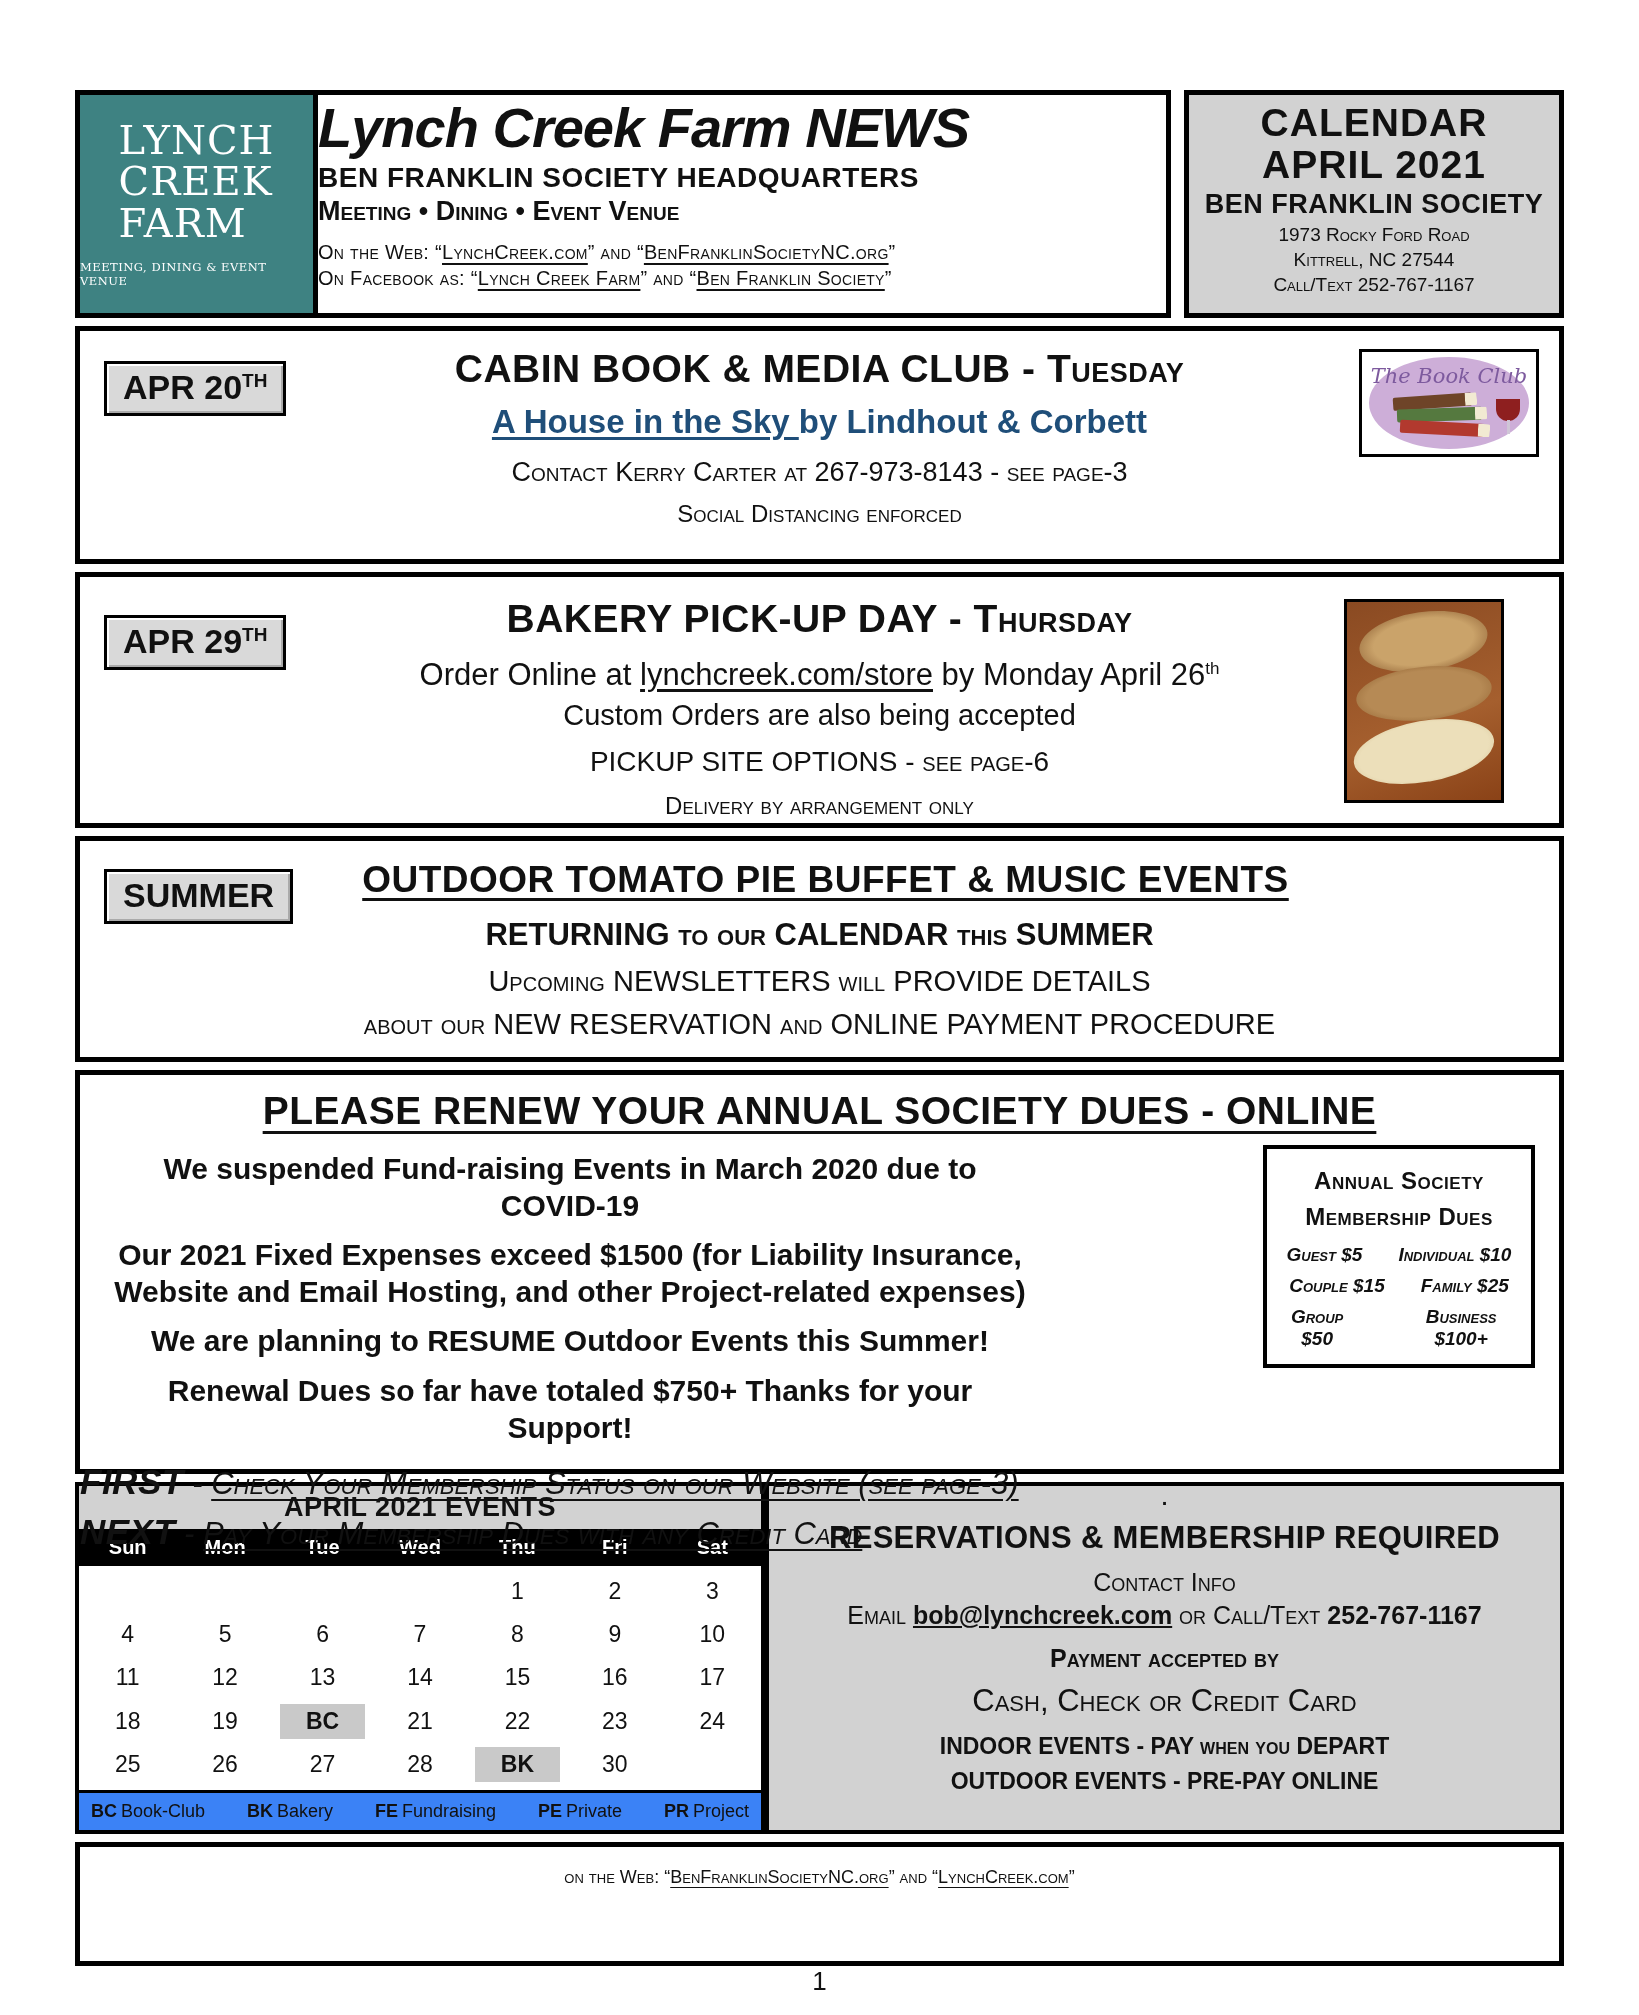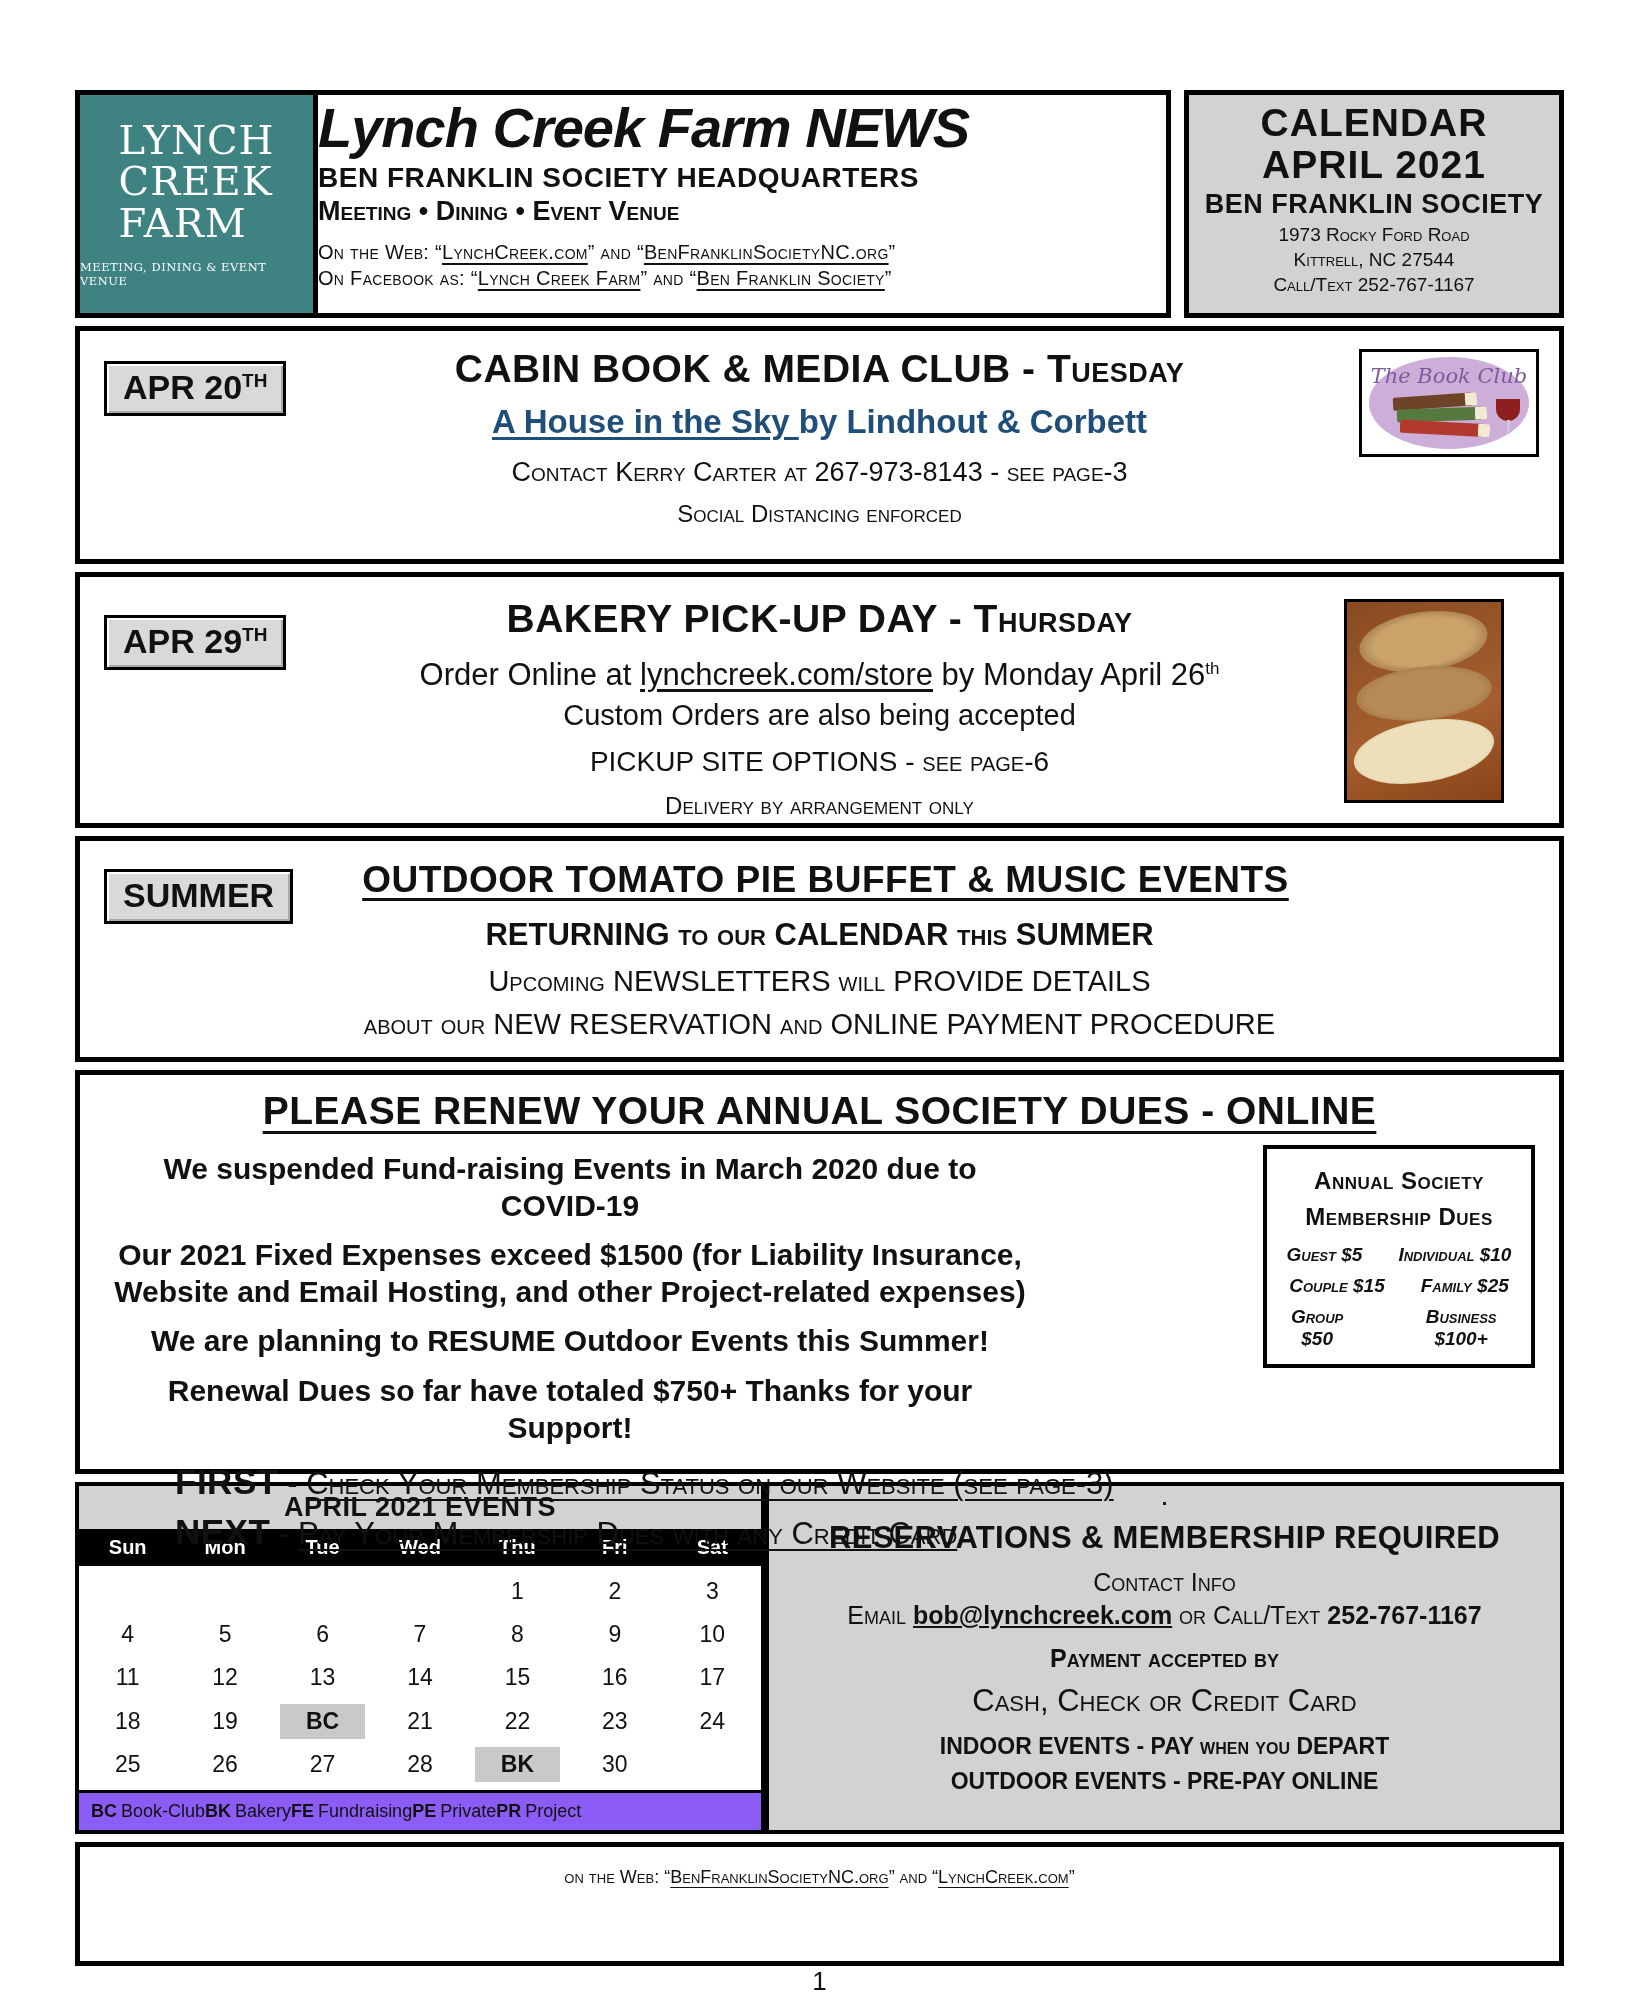--- a/index.html
+++ b/index.html
@@ -102,35 +102,35 @@
   .dues-heading { font-size:39px; font-weight:bold; letter-spacing:.5px; text-decoration:underline; text-decoration-thickness:3px; text-underline-offset:7px; }
   .dues-left { width:920px; margin-left:30px; text-align:center; margin-top:18px; }
   .dues-p { font-size:30px; font-weight:bold; line-height:1.22; margin-top:13px; }
   .dues-p:first-child { margin-top:0; }
   .annual-box {
     position:absolute; right:24px; top:70px; width:272px;
     border:4px solid #000; background:#fff; text-align:center; padding:14px 6px;
   }
   .annual-t { font-size:24px; font-weight:bold; letter-spacing:.5px; line-height:1.5; }
   .annual-row { font-size:19px; font-weight:bold; font-style:italic; margin-top:9px; display:flex; justify-content:center; gap:36px; }
-  .step-line { font-size:31px; margin-left:95px; margin-top:16px; }
+  .step-line { font-size:31px; margin-top:16px;font-style:italic; }
   .step-line:last-child { margin-top:10px; }
   .step-label { font-size:35px; font-weight:bold; letter-spacing:.5px; }
   .step-text { text-decoration:underline; text-decoration-thickness:2px; text-underline-offset:5px; }
 
   
   .bottom-row { display:flex; margin-top:8px; height:352px; }
   .cal-panel { width:690px; border:4px solid #000; display:flex; flex-direction:column; }
   .cal-title { background:#d2d2d2; font-size:27px; font-weight:bold; text-align:center; padding:6px 0; letter-spacing:.5px; }
   .cal-days { background:#000; color:#fff; display:grid; grid-template-columns:repeat(7,1fr); font-size:20px; font-weight:bold; padding:7px 0; }
   .cal-days span { text-align:center; }
   .cal-grid { flex:1; display:grid; grid-template-columns:repeat(7,1fr); grid-template-rows:repeat(5,1fr); background:#fff; padding:4px 0; }
   .cal-cell { display:flex; align-items:center; justify-content:center; font-size:23px; }
   .cal-cell.event { background:#c9c9c9; font-weight:bold; margin:4px 6px; }
-  .cal-legend { background:#8b5cf6; border-top:3px solid #000; display:flex; justify-content:flex-start; padding:8px 12px; font-size:18px; }
+  .cal-legend { background:#3b82f6; border-top:3px solid #000; display:flex; justify-content:space-between; padding:8px 12px; font-size:18px; }
   .cal-legend b { font-weight:bold; margin-right:4px; }
   .res-panel { flex:1; border:4px solid #000; background:#d2d2d2; text-align:center; padding-top:2px; }
   .res-dot { font-size:20px; font-weight:bold; line-height:1; }
   .res-title { font-size:31px; font-weight:600; letter-spacing:.3px; margin-top:12px; }
   .res-contact { font-size:25px; margin-top:12px; }
   .res-email { font-size:25px; margin-top:4px; }
   .res-email .em { font-variant:normal; font-weight:bold; text-decoration:underline; }
   .res-email .ph { font-weight:bold; }
   .res-payment { font-size:25px; font-weight:600; margin-top:14px; }
   .res-cash { font-size:31px; margin-top:10px; }

